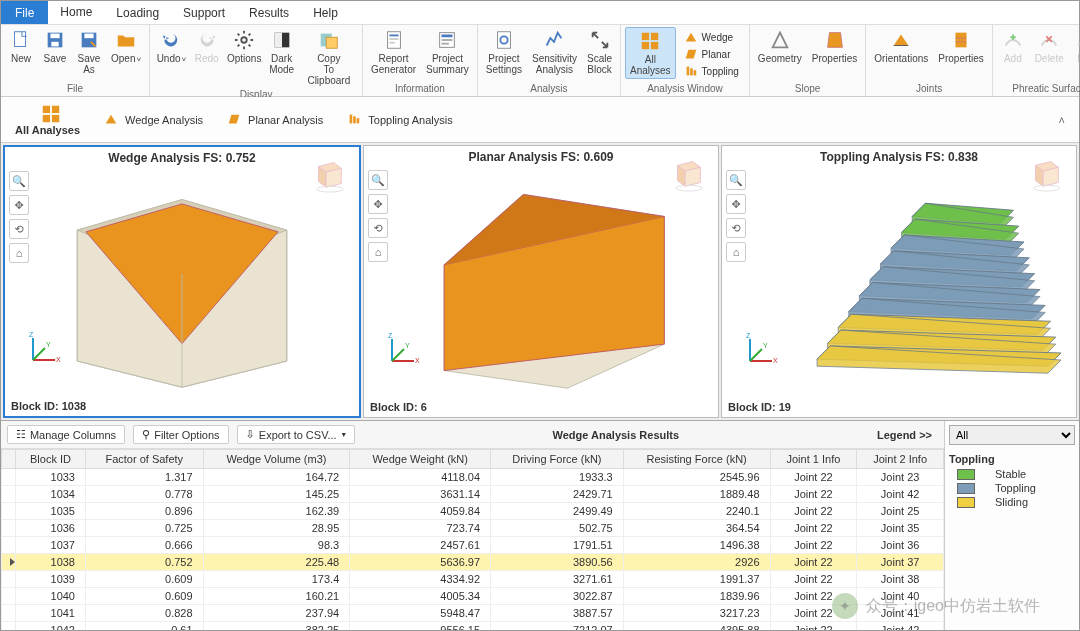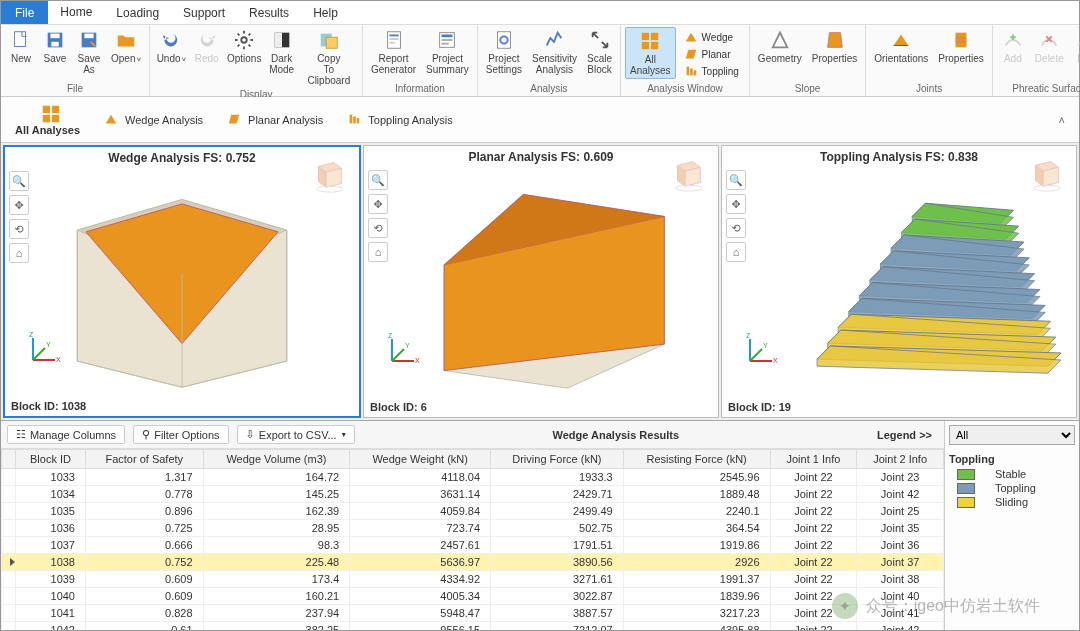--- a/index.html
+++ b/index.html
@@ -575,21 +575,21 @@
                 <td class="center">Joint 22</td>
                 <td class="center">Joint 35</td>
               </tr>
               <tr>
                 <td></td>
     <td>1037</td>
                 <td>0.666</td>
                 <td>98.3</td>
                 <td>2457.61</td>
                 <td>1791.51</td>
-                <td>1919.86</td>
+                <td>1496.38</td>
                 <td class="center">Joint 22</td>
                 <td class="center">Joint 36</td>
               </tr>
               <tr class="sel">
                 <td><span class="row-indicator"></span></td>
     <td>1038</td>
                 <td>0.752</td>
                 <td>225.48</td>
                 <td>5636.97</td>
                 <td>3890.56</td>

